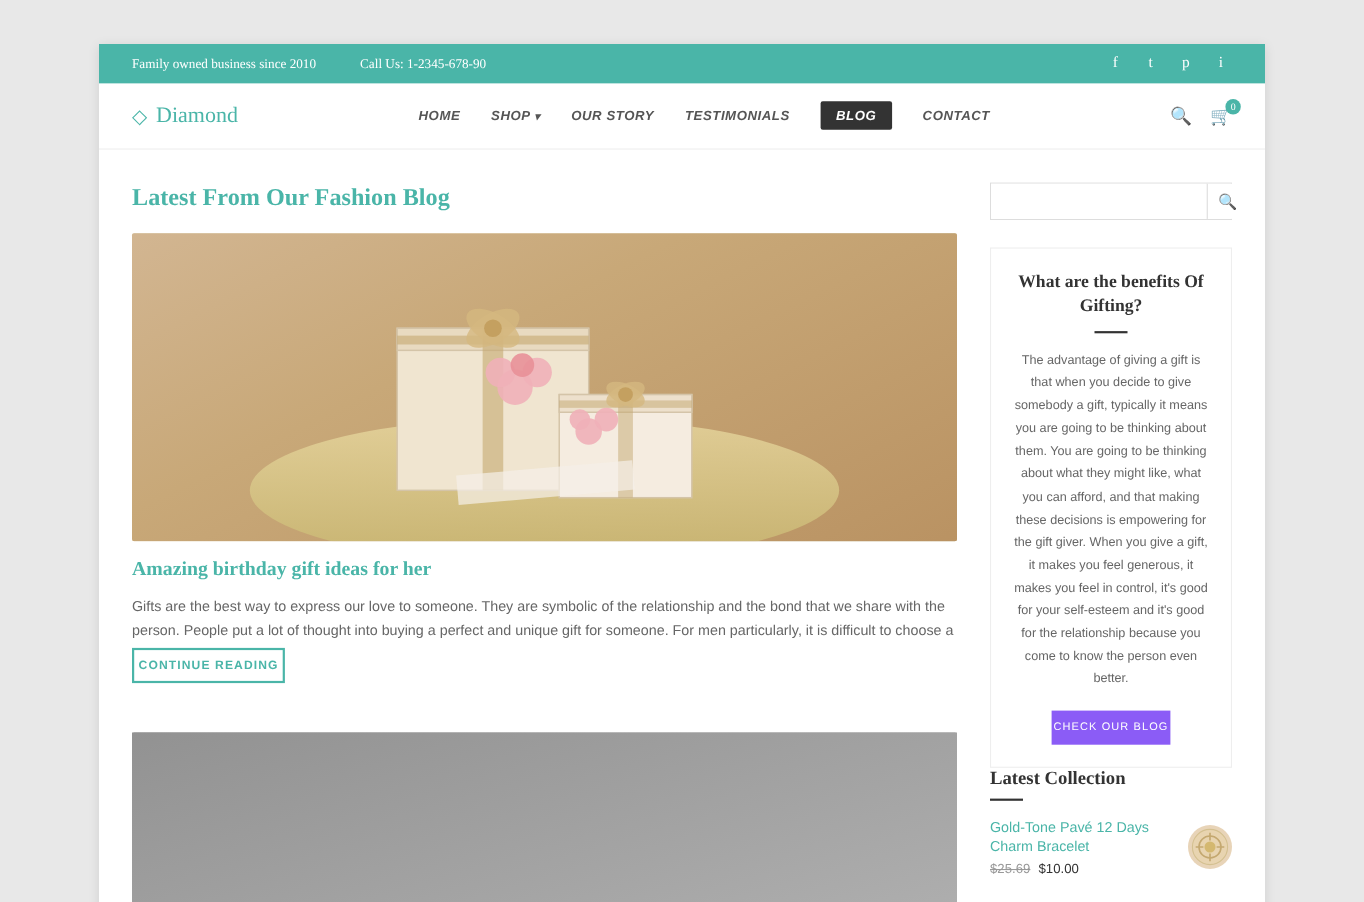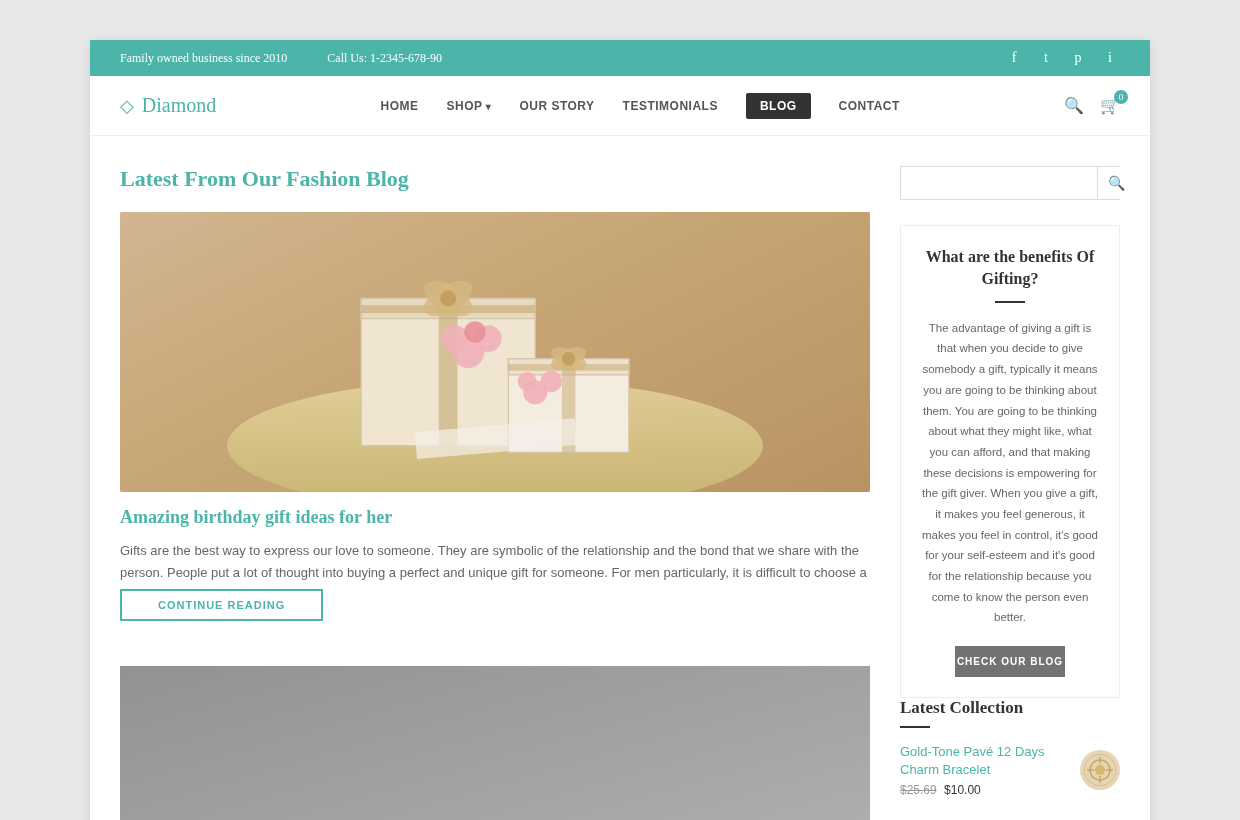--- a/index.html
+++ b/index.html
@@ -65,20 +65,21 @@
     }
     .logo-icon {
       color: #4ab5a8;
       font-size: 18px;
     }
     .nav-links {
       display: flex;
       align-items: center;
       gap: 28px;
       list-style: none;
+      font-style: italic;
     }
     .nav-links li a {
       text-decoration: none;
       color: #555;
       font-size: 12px;
       font-family: Arial, sans-serif;
       font-weight: 600;
       letter-spacing: 0.5px;
       text-transform: uppercase;
     }
@@ -170,21 +171,21 @@
       font-size: 13px;
       line-height: 1.7;
       margin-bottom: 5px;
       font-family: Arial, sans-serif;
     }
     .continue-btn {
       display: inline-block;
       background: transparent;
       border: 2px solid #4ab5a8;
       color: #4ab5a8;
-      padding: 8px 36px;
+      padding: 8px 4px;
       font-size: 11px;
       font-family: Arial, sans-serif;
       font-weight: 700;
       letter-spacing: 1px;
       text-transform: uppercase;
       cursor: pointer;
       text-decoration: none;
     }
 
     
@@ -239,27 +240,27 @@
     .sidebar-card-text {
       font-size: 11.5px;
       color: #666;
       line-height: 1.8;
       text-align: center;
       margin-bottom: 18px;
       font-family: Arial, sans-serif;
     }
     .check-blog-btn {
       display: inline-block;
-      background: #737373;
+      background: #8b5cf6;
       color: #fff;
       border: none;
       padding: 10px 2px;
       font-size: 10px;
       font-family: Arial, sans-serif;
-      font-weight: 700;
+      font-weight: 400;
       letter-spacing: 1px;
       text-transform: uppercase;
       cursor: pointer;
     }
 
     
     .collection-title {
       font-size: 17px;
       font-family: 'Georgia', serif;
       color: #333;

